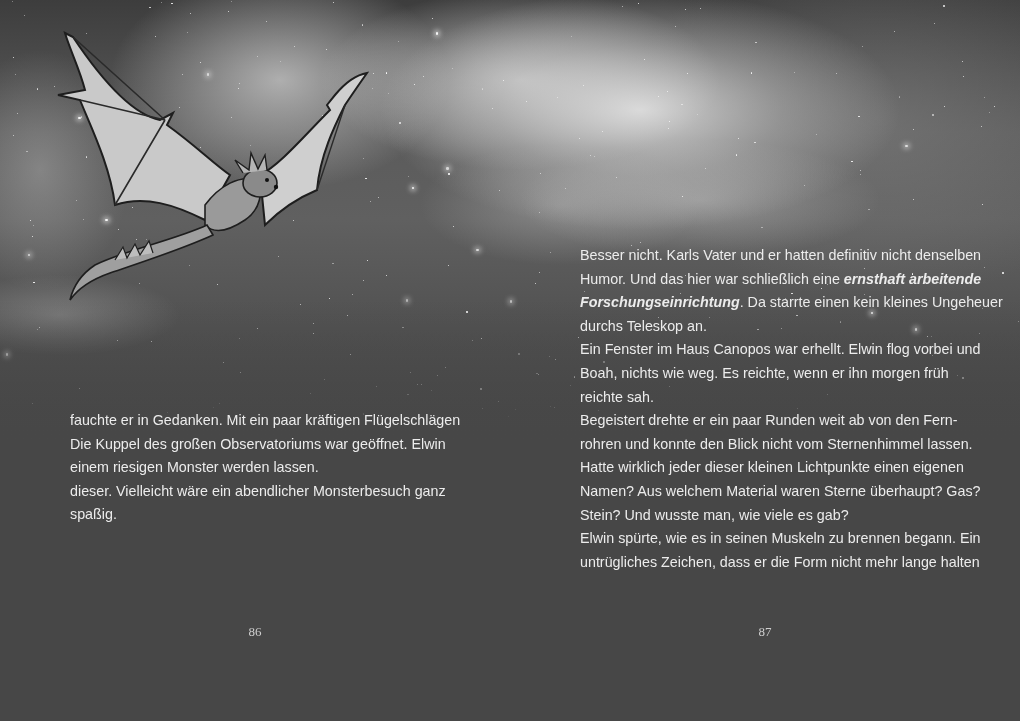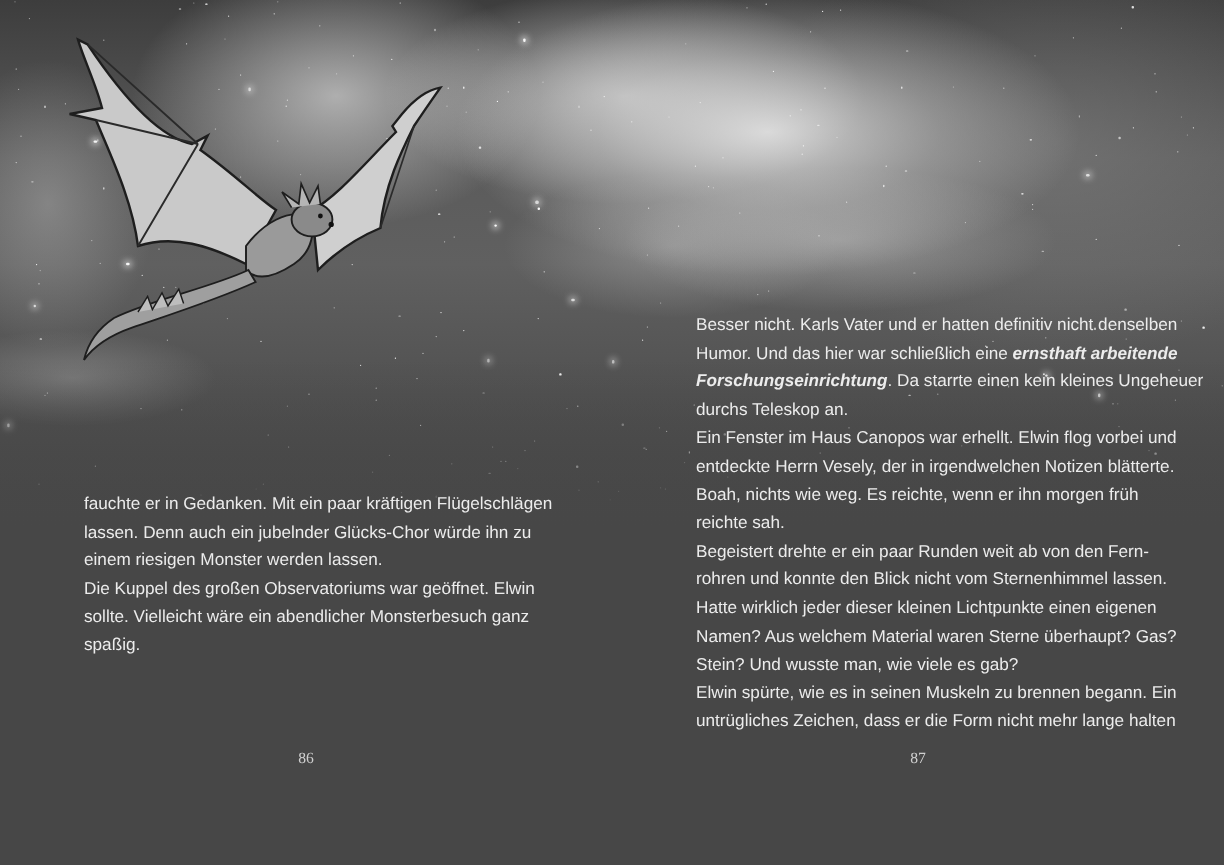--- a/index.html
+++ b/index.html
@@ -29,21 +29,21 @@
   }
   .star { position:absolute; border-radius:50%; background:#fff; }
   .dragon { position:absolute; left:55px; top:25px; width:330px; height:290px; }
   .page-text {
     position:absolute; font-size:14.3px; line-height:23.6px; color:#ececec;
     white-space:nowrap;
   }
   .page-text .line { display:block; height:23.6px; }
   .page-text em { font-style:italic;font-weight:bold; }
   .left-text { left:70px; top:409px; width:380px; }
-  .right-text { left:580px; top:244px; width:380px;margin-top:16px; }
+  .right-text { left:580px; top:244px; width:380px; }
   .page-number {
     position:absolute; top:624px; font-family:"Liberation Serif", "DejaVu Serif", serif;
     font-size:13px; color:#cfcfcf; width:40px; text-align:center;
   }
   .pn-left { left:235px; }
   .pn-right { left:745px; }
 </style>
 </head>
 <body>
 
@@ -328,34 +328,32 @@
     <circle cx="212" cy="155" r="2" fill="#111"></circle>
     <circle cx="221" cy="162" r="2.2" fill="#111"></circle>
     <path d="M188 148 L180 135 L194 145 L196 128 L203 144 L210 130 L212 145" fill="#b5b5b5" stroke="#1e1e1e" stroke-width="1.4"></path>
 
     <path d="M152 200 C120 215 70 225 40 240 C25 250 18 262 15 275 C22 265 35 255 55 248 C90 236 125 225 158 210 Z" fill="#9f9f9f" stroke="#1e1e1e" stroke-width="1.6"></path>
     <path d="M60 235 L68 222 L72 233 L80 219 L85 230 L94 216 L98 228" fill="#bdbdbd" stroke="#1e1e1e" stroke-width="1.2"></path>
   </svg>
 
   <div class="page-text left-text">
     <span class="line">fauchte er in Gedanken. Mit ein paar kräftigen Flügelschlägen</span>
-    <span class="line">lassen. Denn auch ein jubelnder Glücks-Chor würde ihn zu</span>
+    <span class="line">Die Kuppel des großen Observatoriums war geöffnet. Elwin</span>
     <span class="line">einem riesigen Monster werden lassen.</span>
-    <span class="line">Die Kuppel des großen Observatoriums war geöffnet. Elwin</span>
-    <span class="line">sollte. Vielleicht wäre ein abendlicher Monsterbesuch ganz</span>
+    <span class="line">dieser. Vielleicht wäre ein abendlicher Monsterbesuch ganz</span>
     <span class="line">spaßig.</span>
   </div>
 
   <div class="page-text right-text">
     <span class="line">Besser nicht. Karls Vater und er hatten definitiv nicht denselben</span>
     <span class="line"><span>Humor. Und das hier war schließlich eine </span><em>ernsthaft arbeitende</em></span>
     <span class="line"><em>Forschungseinrichtung</em><span>. Da starrte einen kein kleines Ungeheuer</span></span>
     <span class="line">durchs Teleskop an.</span>
     <span class="line">Ein Fenster im Haus Canopos war erhellt. Elwin flog vorbei und</span>
-    <span class="line">entdeckte Herrn Vesely, der in irgendwelchen Notizen blätterte.</span>
     <span class="line">Boah, nichts wie weg. Es reichte, wenn er ihn morgen früh</span>
     <span class="line">reichte sah.</span>
     <span class="line">Begeistert drehte er ein paar Runden weit ab von den Fern-</span>
     <span class="line">rohren und konnte den Blick nicht vom Sternenhimmel lassen.</span>
     <span class="line">Hatte wirklich jeder dieser kleinen Lichtpunkte einen eigenen</span>
     <span class="line">Namen? Aus welchem Material waren Sterne überhaupt? Gas?</span>
     <span class="line">Stein? Und wusste man, wie viele es gab?</span>
     <span class="line">Elwin spürte, wie es in seinen Muskeln zu brennen begann. Ein</span>
     <span class="line">untrügliches Zeichen, dass er die Form nicht mehr lange halten</span>
   </div>

